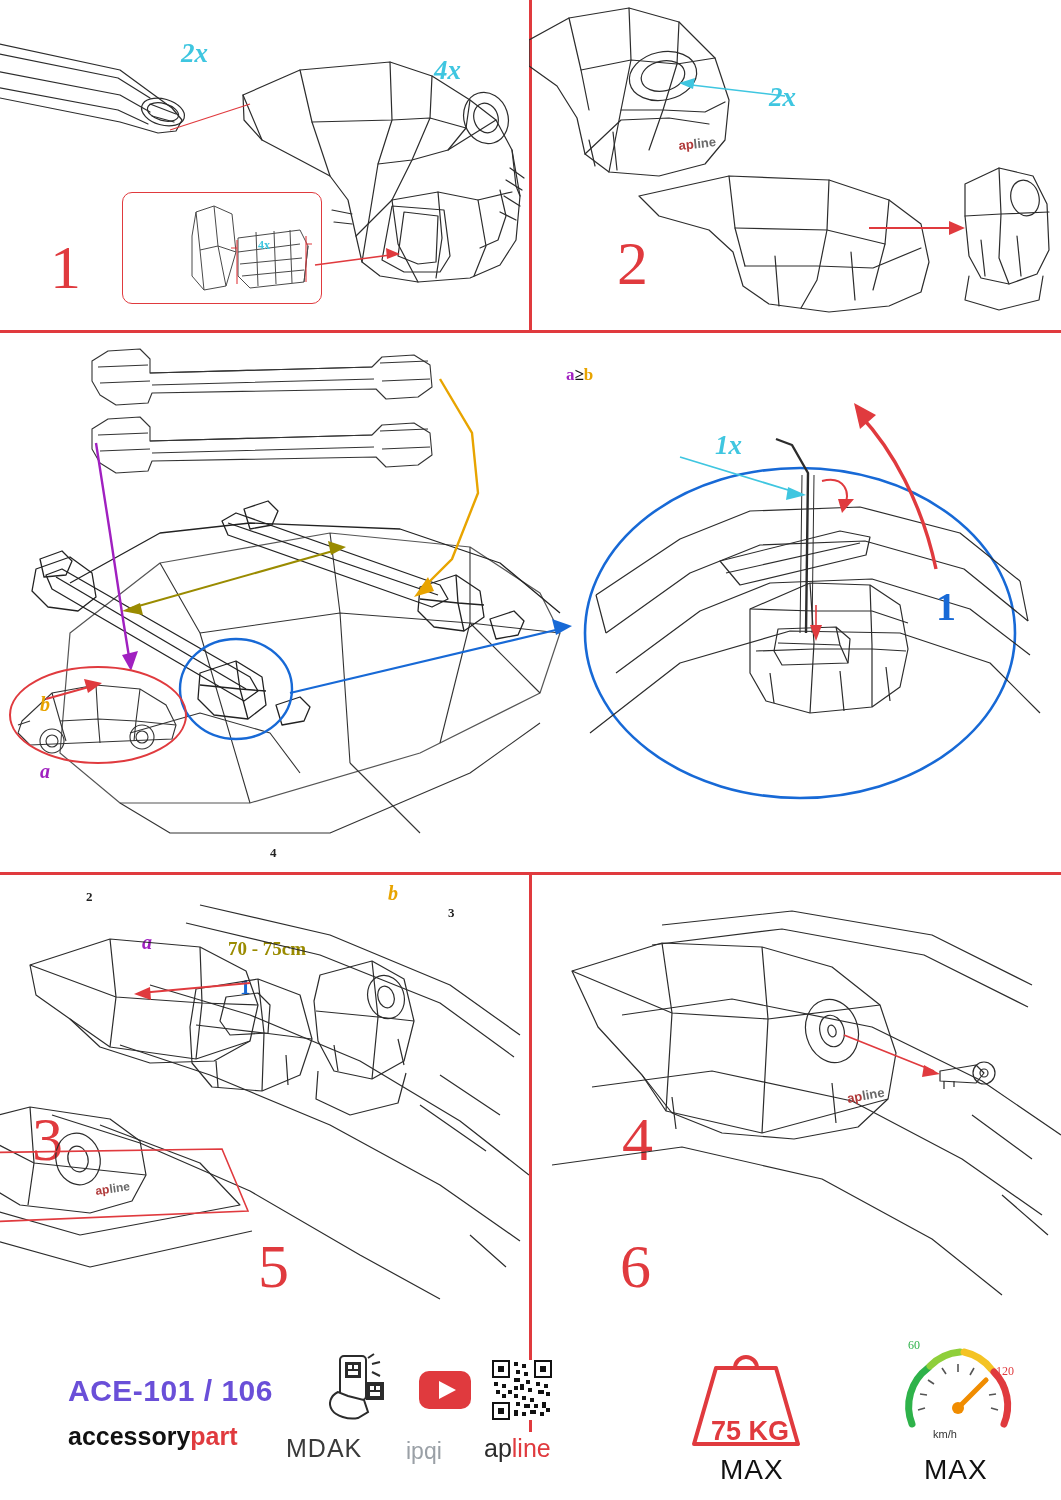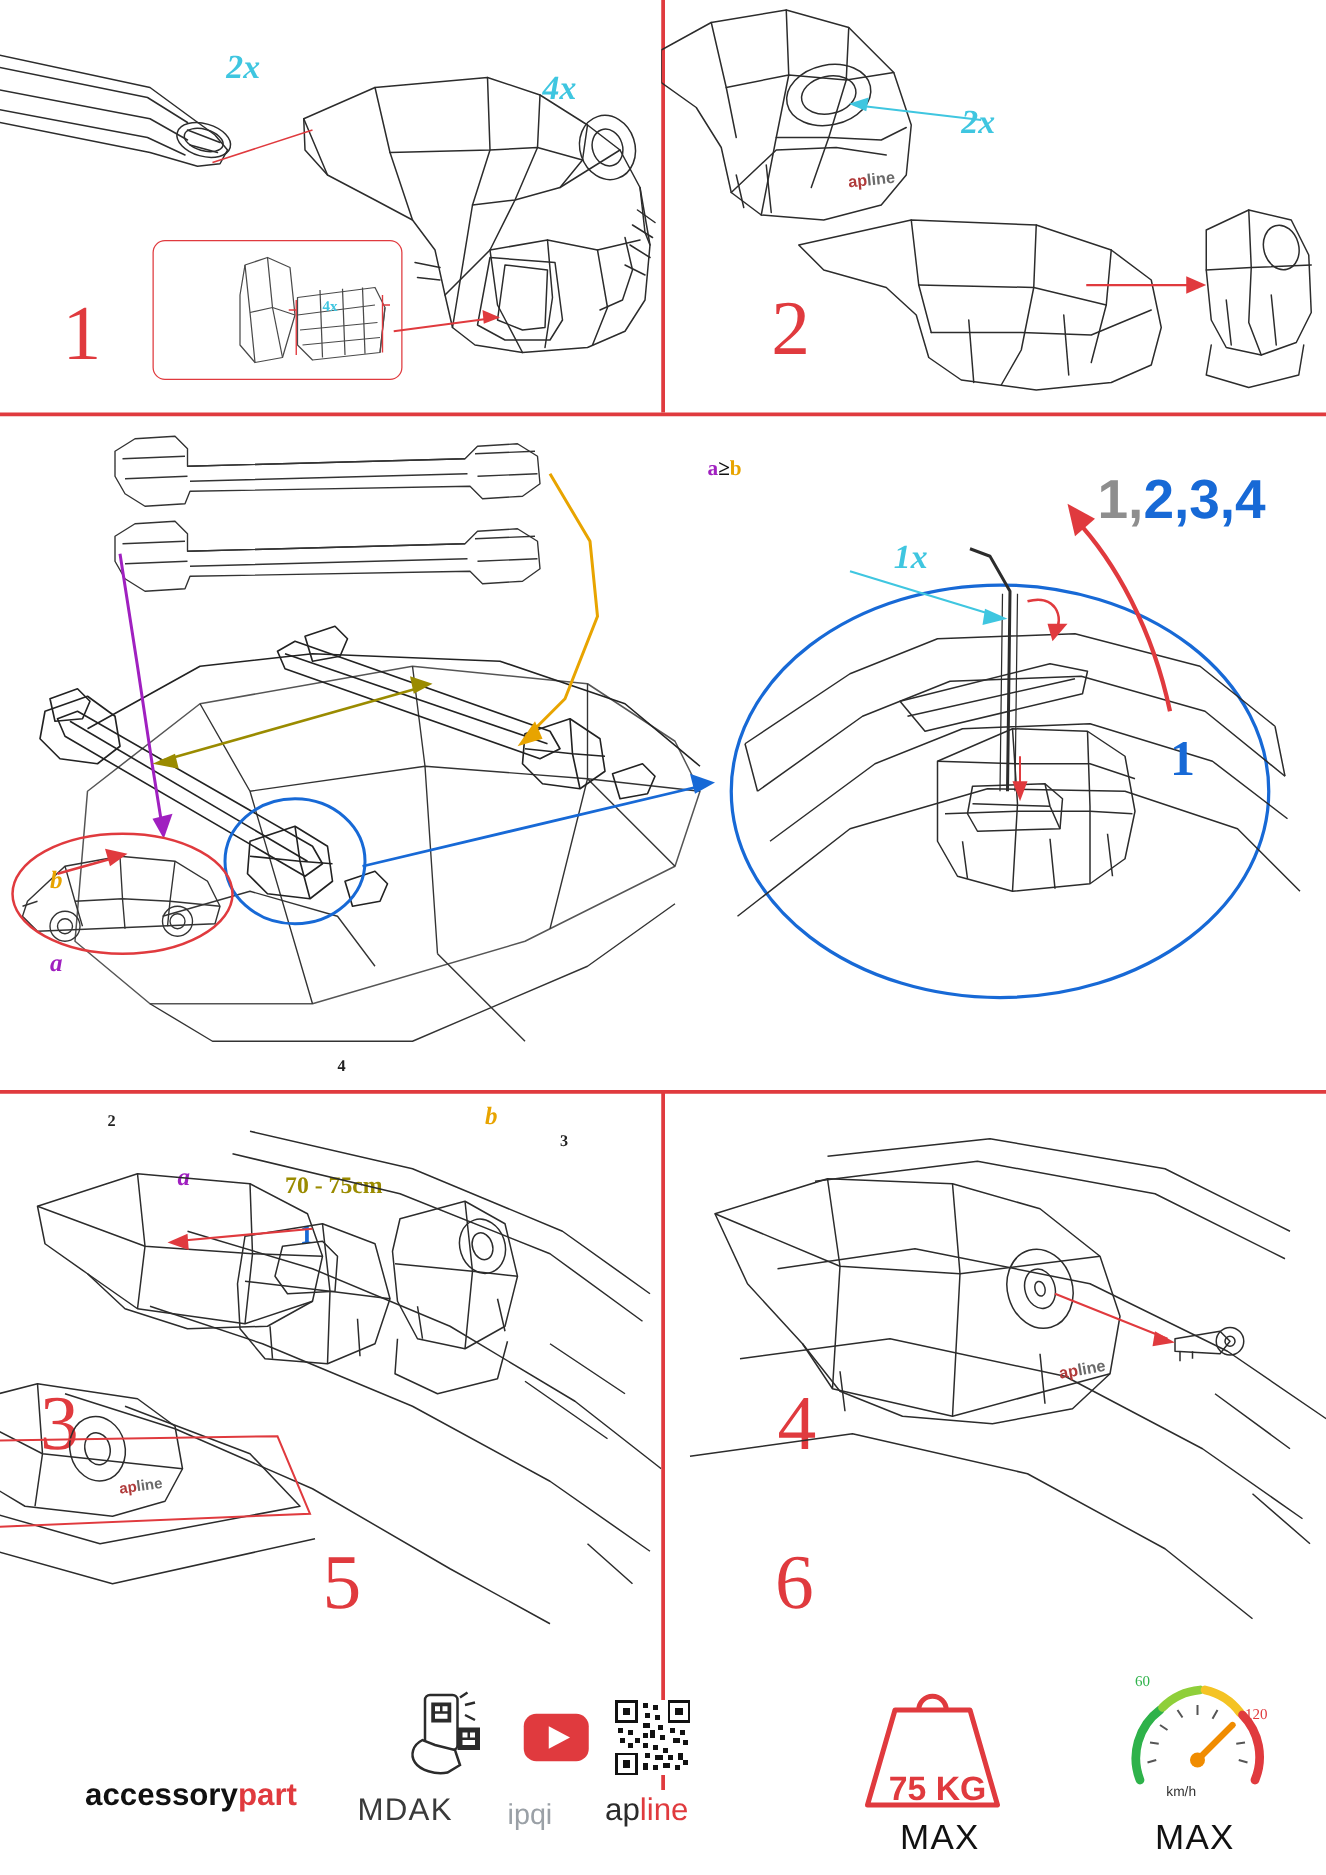--- a/index.html
+++ b/index.html
@@ -441,23 +441,20 @@
 
       <path d="M256,272 L256,300" stroke="#e03a3e" stroke-width="1.6" fill="none"></path>
       <path d="M256,308 L250,292 L262,292 Z" fill="#e03a3e"></path>
     </svg>
 
     <div class="lbl-ab" style="left:6px; top:32px;">
       <span style="color:#a020c0;">a</span><span style="color:#111;">≥</span><span style="color:#e8a400;">b</span>
     </div>
     <div class="qty" style="left:131px; top:97px;margin-left:24px;">1x</div>
 
-    <div class="seq" style="left:318px; top:42px;">
-      <span style="color:#8e8e8e;">1,</span><span style="color:#1769d6;">2,3,4</span>
-    </div>
     <div class="bignum-blue" style="left:376px; top:250px;">1</div>
 
     <div class="step-num" style="left:62px; top:775px;">4</div>
   </div>
 
   <div class="panel" style="left:0; top:875px; width:529px; height:425px;">
     <svg width="529" height="425" viewBox="0 0 529 425">
       <g fill="none" stroke="#2c2c2c" stroke-width="1.2" stroke-linejoin="round">
 
         <path d="M200,30 L330,60 L450,110 L520,160"></path>
@@ -533,20 +530,21 @@
       </g>
       <path d="M312,160 L402,196" stroke="#e03a3e" stroke-width="1.6" fill="none"></path>
       <path d="M408,199 L392,190 L390,202 Z" fill="#e03a3e"></path>
       <text x="316" y="228" font-family="Liberation Sans, sans-serif" font-size="13" font-weight="bold" fill="#b03a3a" transform="rotate(-10 316 228)">ap<tspan fill="#6a6a6a">line</tspan></text>
     </svg>
     <div class="step-num" style="left:88px; top:360px;">6</div>
   </div>
 
   <div class="panel" style="left:0; top:1330px; width:1061px; height:170px;">
 
+    <div class="brand-code" style="left:68px; top:44px;">ACE-101 / 106</div>
     <div class="brand-name" style="left:68px; top:92px;">
       <span class="dark">accessory</span><span class="red">part</span>
     </div>
 
     <svg class="abs" style="left:318px; top:22px;" width="72" height="72" viewBox="0 0 72 72">
       <rect x="22" y="4" width="26" height="44" rx="4" fill="#fff" stroke="#2b2b2b" stroke-width="2"></rect>
       <rect x="27" y="10" width="16" height="16" fill="#2b2b2b"></rect>
       <rect x="30" y="13" width="4" height="4" fill="#fff"></rect>
       <rect x="36" y="13" width="4" height="4" fill="#fff"></rect>
       <rect x="30" y="19" width="10" height="4" fill="#fff"></rect>

